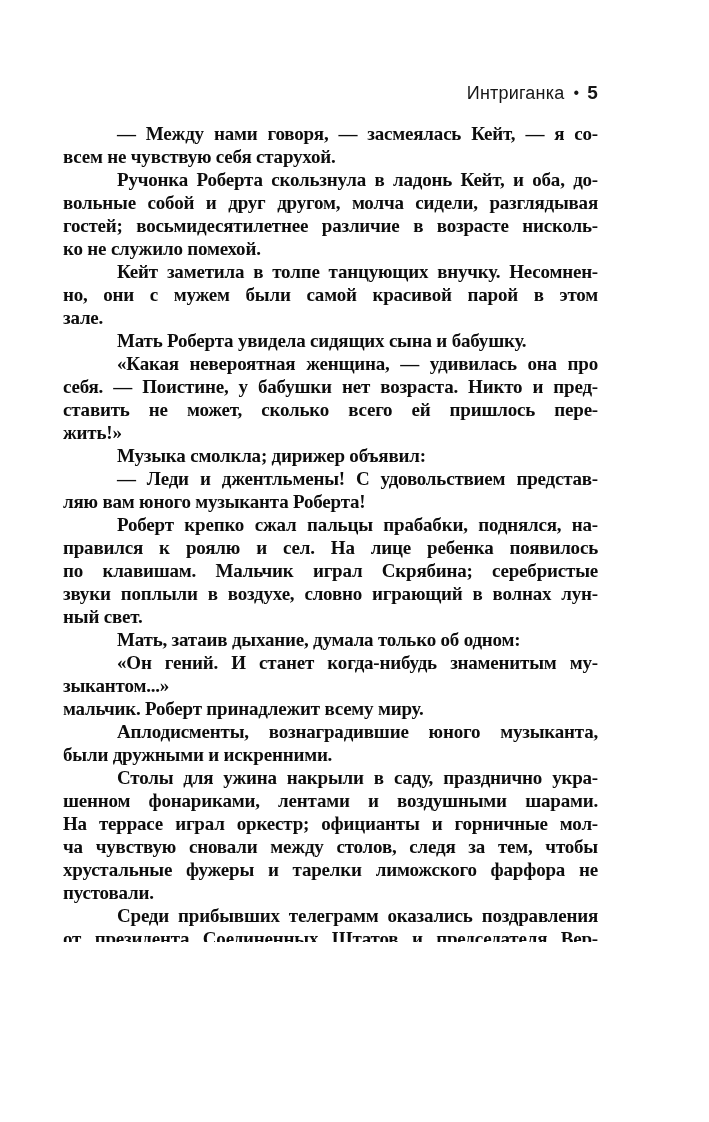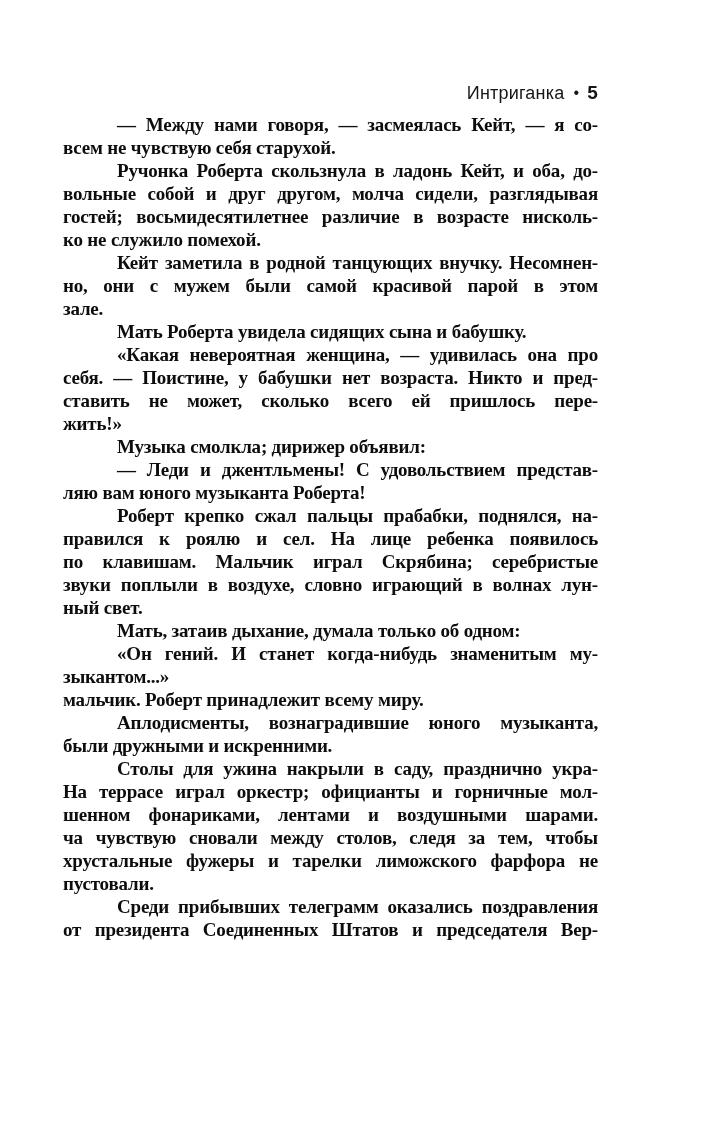--- a/index.html
+++ b/index.html
@@ -32,21 +32,21 @@
     font-size: 16px;
     vertical-align: 1px;
   }
   .rh-page {
     font-weight: bold;
     font-size: 19px;
   }
   .text-block {
     position: absolute;
     left: 63px;
-    top: 113px;
+    top: 122px;
     width: 535px;
     font-family: "Liberation Serif", "DejaVu Serif", serif;
     font-weight: 700;
     font-size: 19px;
     line-height: 23px;
     letter-spacing: -0.2px;
     color: #0d0d0d;
   }
   .paragraph {
     margin: 0;
@@ -81,21 +81,21 @@
         <span class="line first">— Между нами говоря, — засмеялась Кейт, — я со-</span>
         <span class="line last">всем не чувствую себя старухой.</span>
       </p>
       <p class="paragraph">
         <span class="line first">Ручонка Роберта скользнула в ладонь Кейт, и оба, до-</span>
         <span class="line">вольные собой и друг другом, молча сидели, разглядывая</span>
         <span class="line">гостей; восьмидесятилетнее различие в возрасте нисколь-</span>
         <span class="line last">ко не служило помехой.</span>
       </p>
       <p class="paragraph">
-        <span class="line first">Кейт заметила в родной танцующих внучку. Несомнен-</span>
+        <span class="line first">Кейт заметила в толпе танцующих внучку. Несомнен-</span>
         <span class="line">но, они с мужем были самой красивой парой в этом</span>
         <span class="line last">зале.</span>
       </p>
       <p class="paragraph">
         <span class="line first last">Мать Роберта увидела сидящих сына и бабушку.</span>
       </p>
       <p class="paragraph">
         <span class="line first">«Какая невероятная женщина, — удивилась она про</span>
         <span class="line">себя. — Поистине, у бабушки нет возраста. Никто и пред-</span>
         <span class="line">ставить не может, сколько всего ей пришлось пере-</span>
@@ -124,22 +124,22 @@
       </p>
       <p class="paragraph">
         <span class="line last">мальчик. Роберт принадлежит всему миру.</span>
       </p>
       <p class="paragraph">
         <span class="line first">Аплодисменты, вознаградившие юного музыканта,</span>
         <span class="line last">были дружными и искренними.</span>
       </p>
       <p class="paragraph">
         <span class="line first">Столы для ужина накрыли в саду, празднично укра-</span>
+        <span class="line">шенном фонариками, лентами и воздушными шарами.</span>
         <span class="line">На террасе играл оркестр; официанты и горничные мол-</span>
-        <span class="line">шенном фонариками, лентами и воздушными шарами.</span>
         <span class="line">ча чувствую сновали между столов, следя за тем, чтобы</span>
         <span class="line">хрустальные фужеры и тарелки лиможского фарфора не</span>
         <span class="line last">пустовали.</span>
       </p>
       <p class="paragraph">
         <span class="line first">Среди прибывших телеграмм оказались поздравления</span>
         <span class="line">от президента Соединенных Штатов и председателя Вер-</span>
       </p>
     </div>
 </div>

